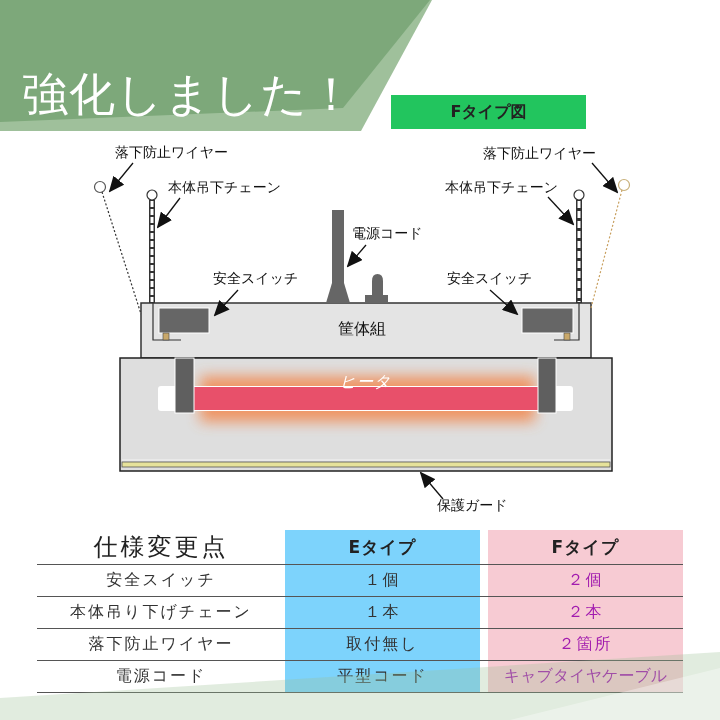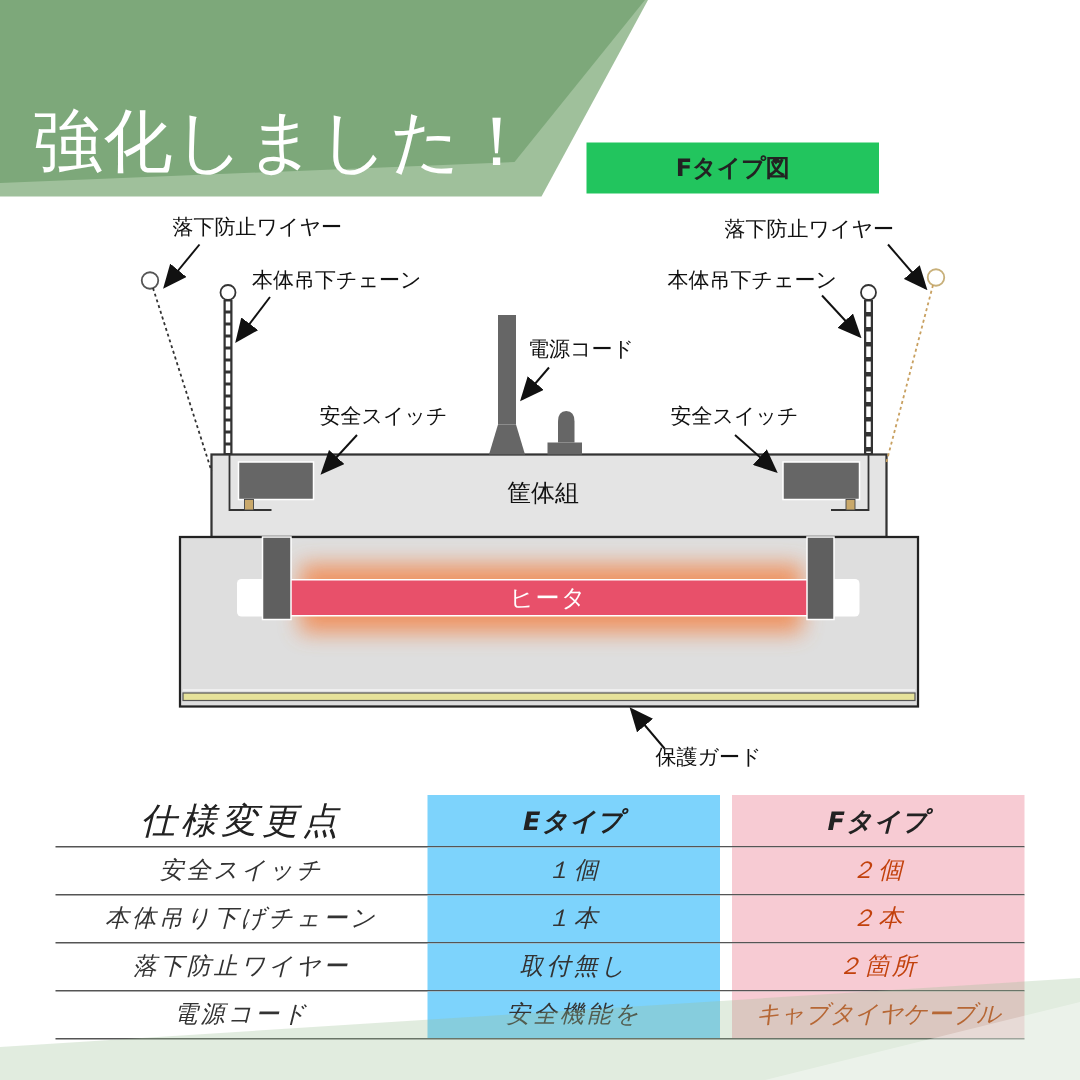--- a/index.html
+++ b/index.html
@@ -6,35 +6,35 @@
   body { width:720px; height:720px; overflow:hidden; position:relative;
          font-family:"DejaVu Sans", "Liberation Sans", sans-serif; color:#1a1a1a; }
   #canvas { position:absolute; left:0; top:0; width:720px; height:720px; }
   .abs { position:absolute; white-space:nowrap; }
   .banner-line { position:absolute; left:22px; color:#ffffff; font-size:46px; font-weight:300;
                  line-height:1; letter-spacing:1px; }
   .diag-title { position:absolute; left:391px; top:95px; width:195px; height:34px; background:#22c55e;
                 display:flex; align-items:center; justify-content:center; font-weight:bold; font-size:16px; color:#222; }
   .lbl { position:absolute; font-size:14px; line-height:16px; color:#111; white-space:nowrap; }
   .housing-lbl { font-size:16px;text-align:right; }
-  .heater-lbl { position:absolute; left:193px; top:388px; width:345px; height:23px; color:#fff;
-                font-size:16px; display:flex; align-items:center; justify-content:center; letter-spacing:1px; }
+  .heater-lbl { position:absolute; left:193px; top:371px; width:345px; height:23px; color:#fff;
+                font-size:16px; display:flex; align-items:center; justify-content:center; letter-spacing:1px;font-style:italic; }
   
   .spec { position:absolute; left:37px; top:530px; width:646px; }
   .row { display:flex; border-bottom:1px solid #555; height:31px; }
   .row.head { height:34px; }
   .cell { display:flex; align-items:center; justify-content:center; font-size:16px; color:#333;
-          letter-spacing:2px; white-space:nowrap;font-style:italic; }
+          letter-spacing:2px; white-space:nowrap; }
   .c-item { width:248px; }
   .c-e { width:195px; background:#7dd3fc; }
   .c-gap { width:8px; background:#ffffff; }
   .c-f { width:195px; background:#f7cbd3; }
   .head .c-item { font-size:24px; font-weight:500; color:#222; letter-spacing:3px; }
   .head .c-e, .head .c-f { font-size:17px; font-weight:bold; color:#222; letter-spacing:1px; }
-  .f-val { color:#c2410c; }
+  .f-val { color:#a21caf; }
   #overlay { position:absolute; left:0; top:0; width:720px; height:720px; pointer-events:none; }
 </style>
 </head>
 <body>
 
 <div id="canvas">
 
   <svg class="abs" style="left:0;top:0" width="720" height="720">
     <defs>
       <marker id="arrowhead" markerWidth="16" markerHeight="14" refX="14" refY="7" orient="auto" markerUnits="userSpaceOnUse">
@@ -156,21 +156,21 @@
       <div class="cell c-f f-val">２本</div>
     </div>
     <div class="row">
       <div class="cell c-item">落下防止ワイヤー</div>
       <div class="cell c-e">取付無し</div>
       <div class="cell c-gap"></div>
       <div class="cell c-f f-val">２箇所</div>
     </div>
     <div class="row">
       <div class="cell c-item">電源コード</div>
-      <div class="cell c-e">安全機能を</div>
+      <div class="cell c-e">平型コード</div>
       <div class="cell c-gap"></div>
       <div class="cell c-f f-val" style="letter-spacing:0">キャブタイヤケーブル</div>
     </div>
   </div>
 
   <svg id="overlay" width="720" height="720">
     <polygon points="0,698 720,652 720,720 0,720" fill="#9cbf94" opacity="0.3"></polygon>
     <polygon points="510,720 720,668 720,720" fill="#ffffff" opacity="0.35"></polygon>
   </svg>
 </div>

